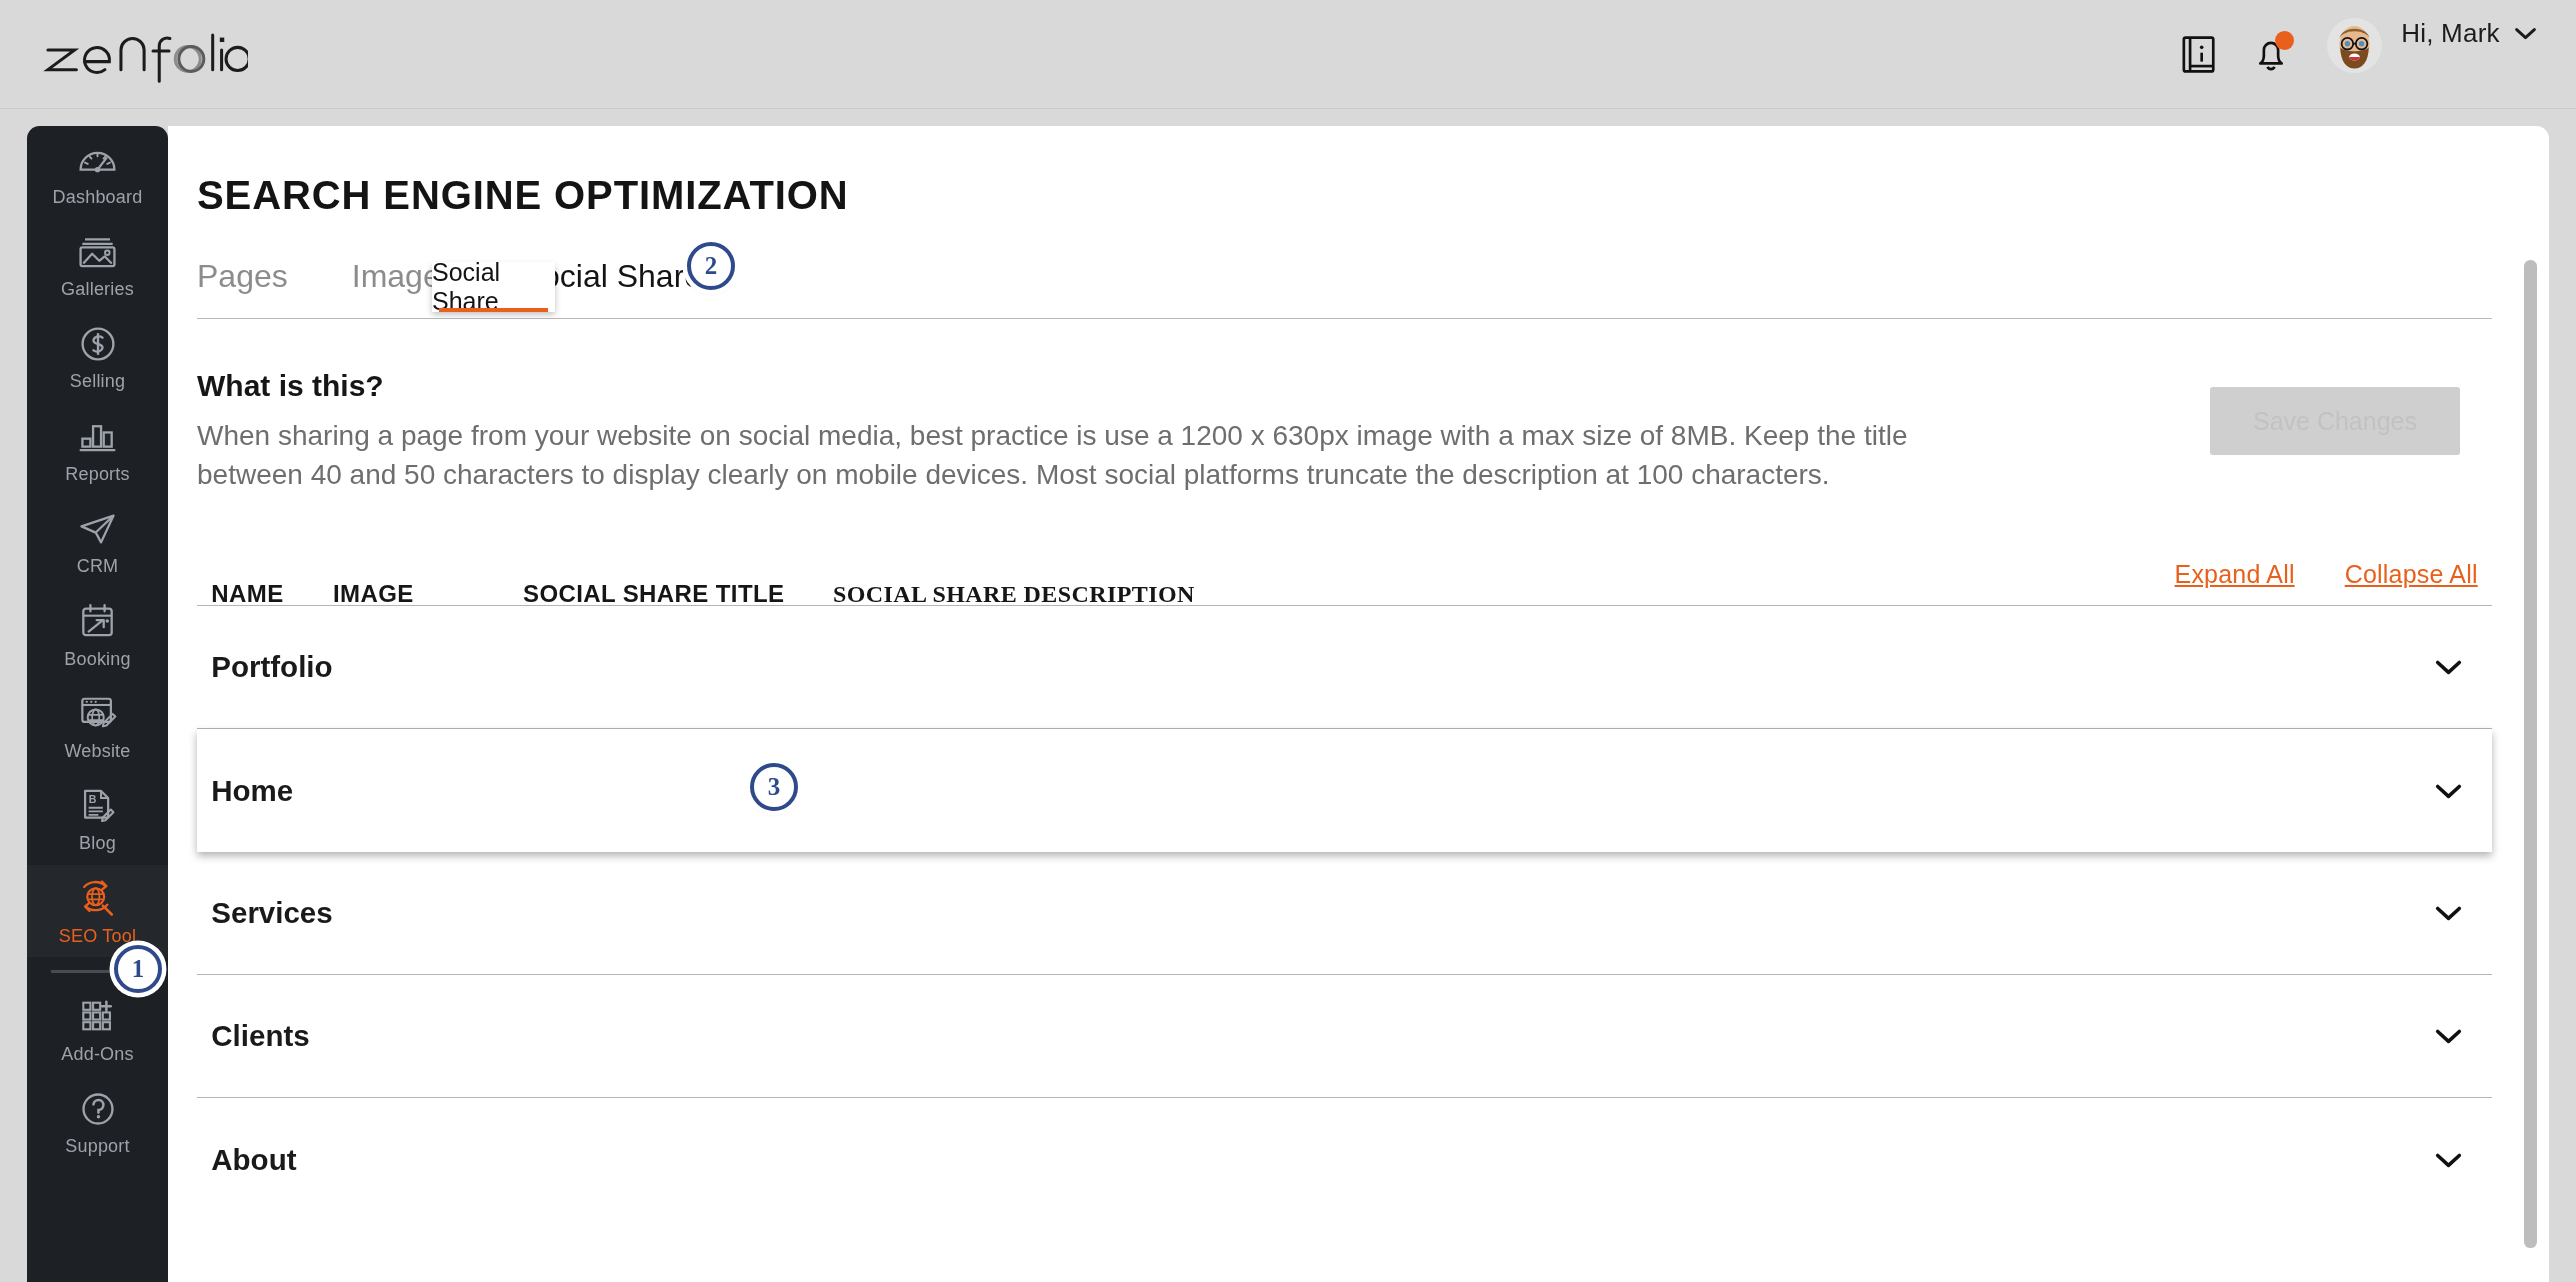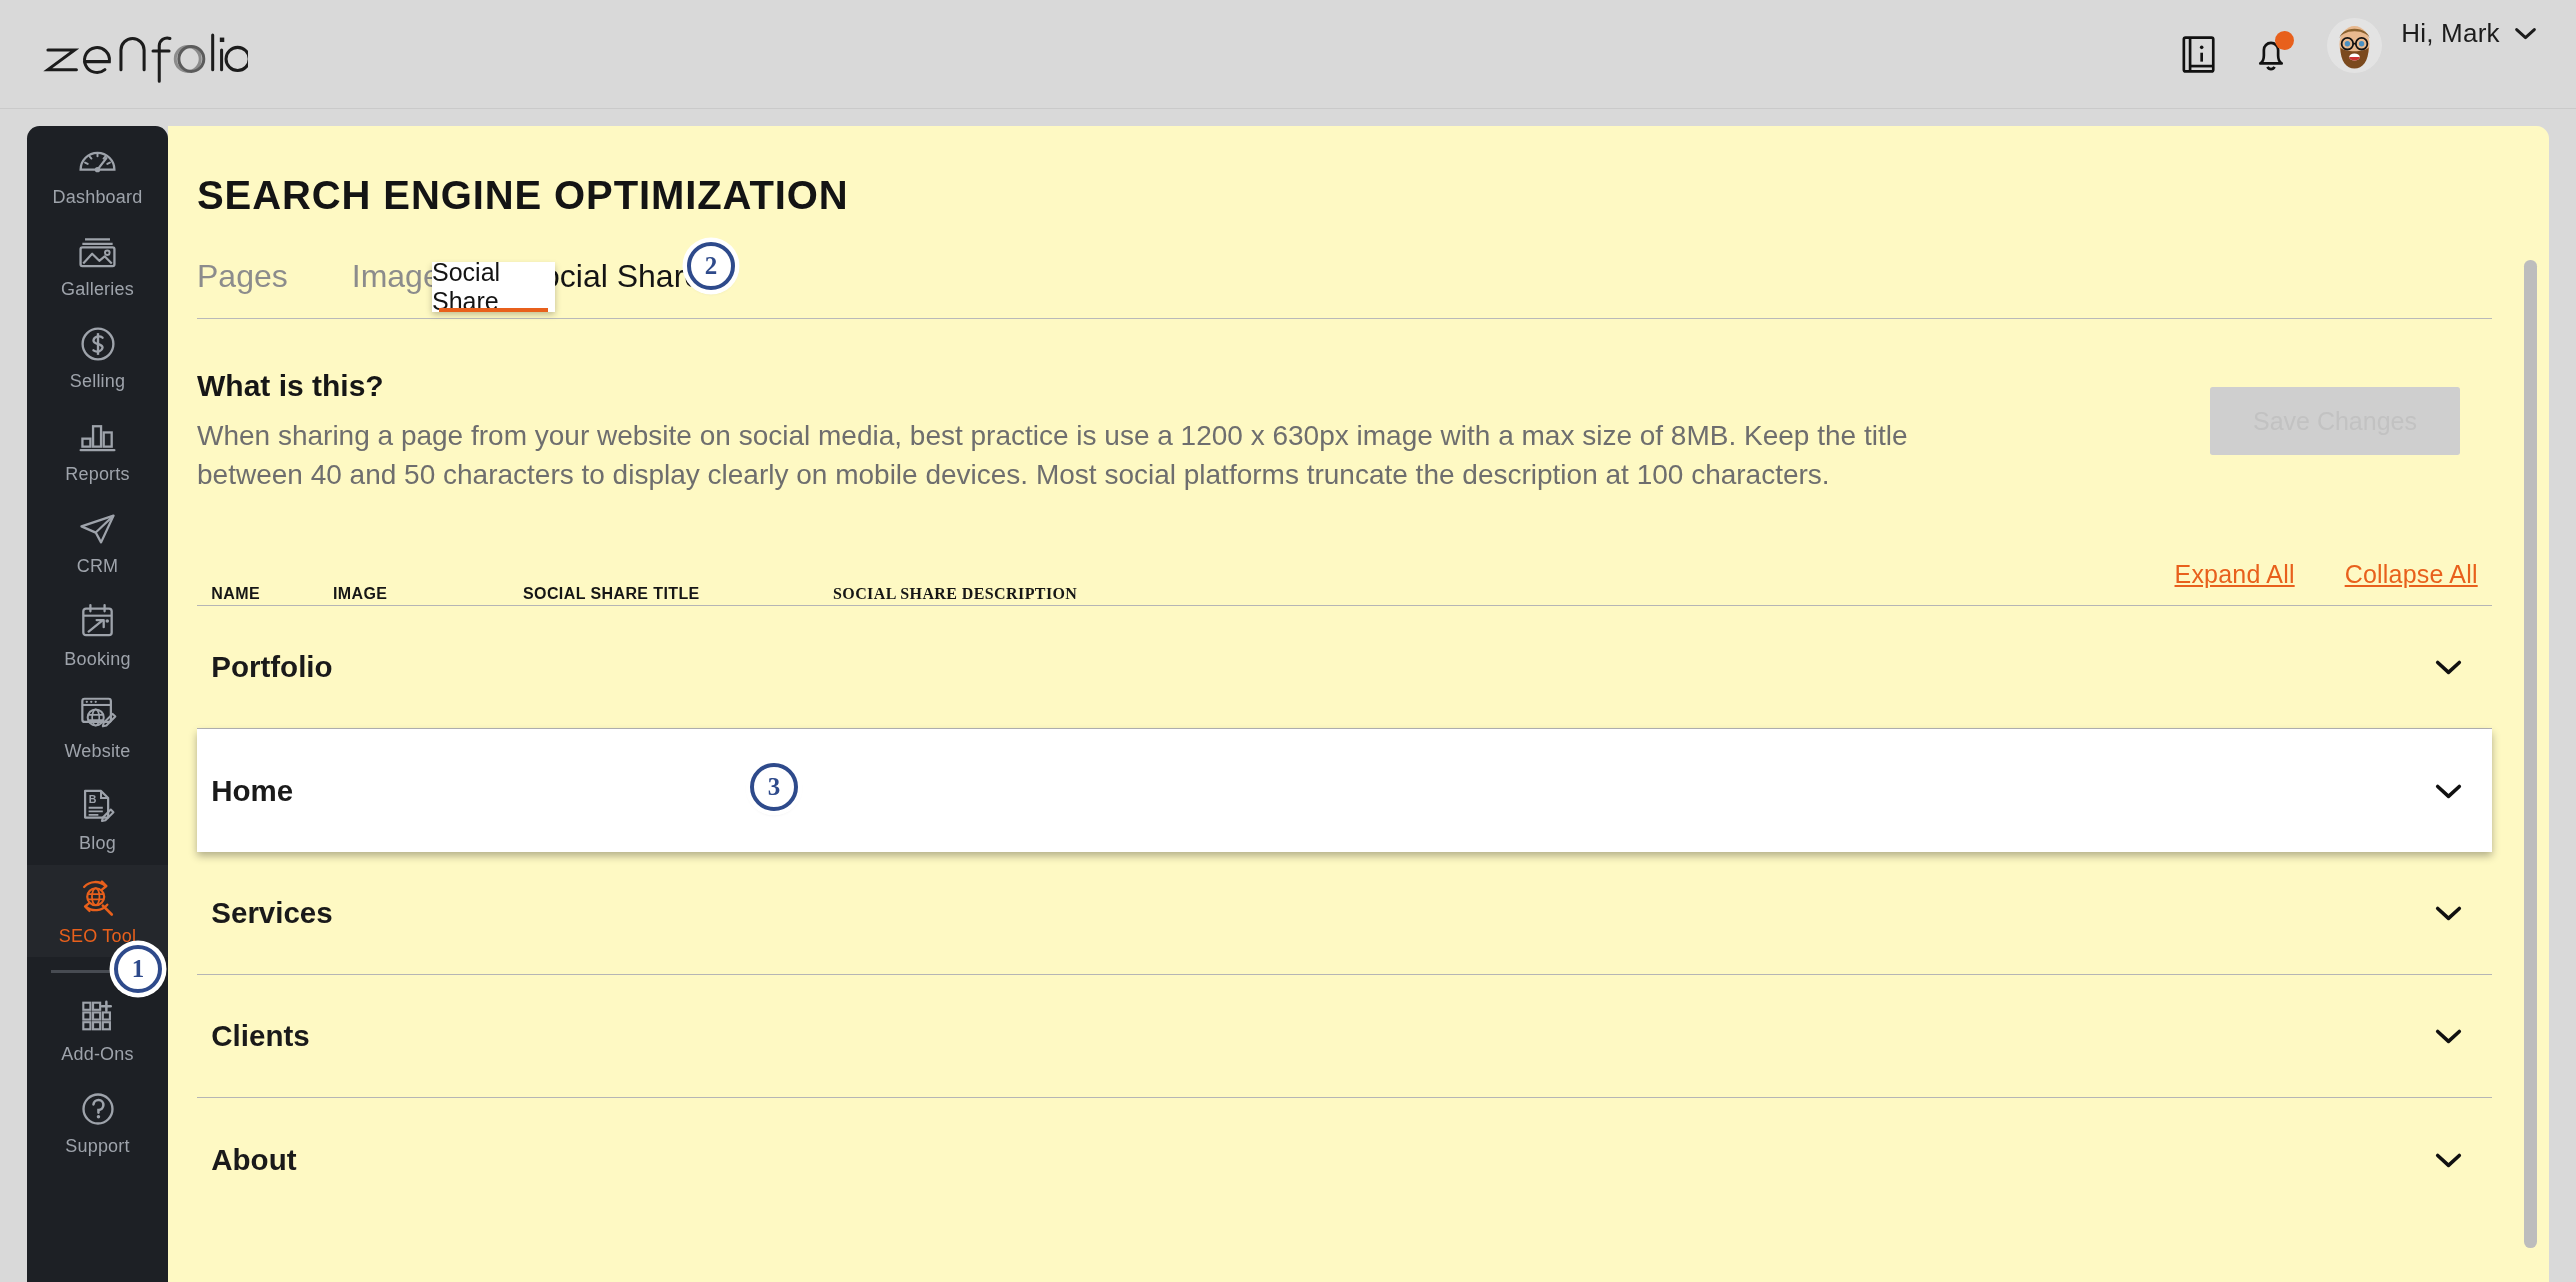--- a/index.html
+++ b/index.html
@@ -91,21 +91,21 @@
     width: 93px; height: 2.7px;
     background: #474b52;
     margin: 12.5px auto 10.7px auto;
   }
 
   
   .main {
     position: absolute;
     left: 168px; top: 126px;
     width: 2381px; height: 1157px;
-    background: #fef9c3;
+    background: #ffffff;
     border-radius: 0 12.5px 0 0;
     overflow: hidden;
   }
   .page-title {
     position: absolute;
     left: 29px; top: 47px;
     font-size: 40px; font-weight: 700;
     letter-spacing: 0.9px; color: #141414;
   }
 
@@ -171,21 +171,21 @@
     left: 29px; top: 417px;
     width: 2295px;
   }
   .thead {
     display: flex; align-items: center;
     height: 63px;
     border-bottom: 1.8px solid #b5b5b5;
     position: relative;
   }
   .th {
-    font-size: 16px; font-weight: 700;
+    font-size: 24px; font-weight: 700;
     color: #161616; letter-spacing: 0.4px; margin-top: 40px;
   }
   .th-name  { position: absolute; left: 14.3px; }
   .th-image { position: absolute; left: 136px; }
   .th-title { position: absolute; left: 326px; }
   .th-desc  { position: absolute; left: 636px; font-family: Liberation Serif, serif; }
   .th-links { position: absolute; right: 14.3px; display: flex; gap: 50px; }
   .link-orange {
     font-size: 25px; color: #e8601c;
     cursor: pointer; font-weight: 400; letter-spacing: 0.2px; text-decoration: underline;

